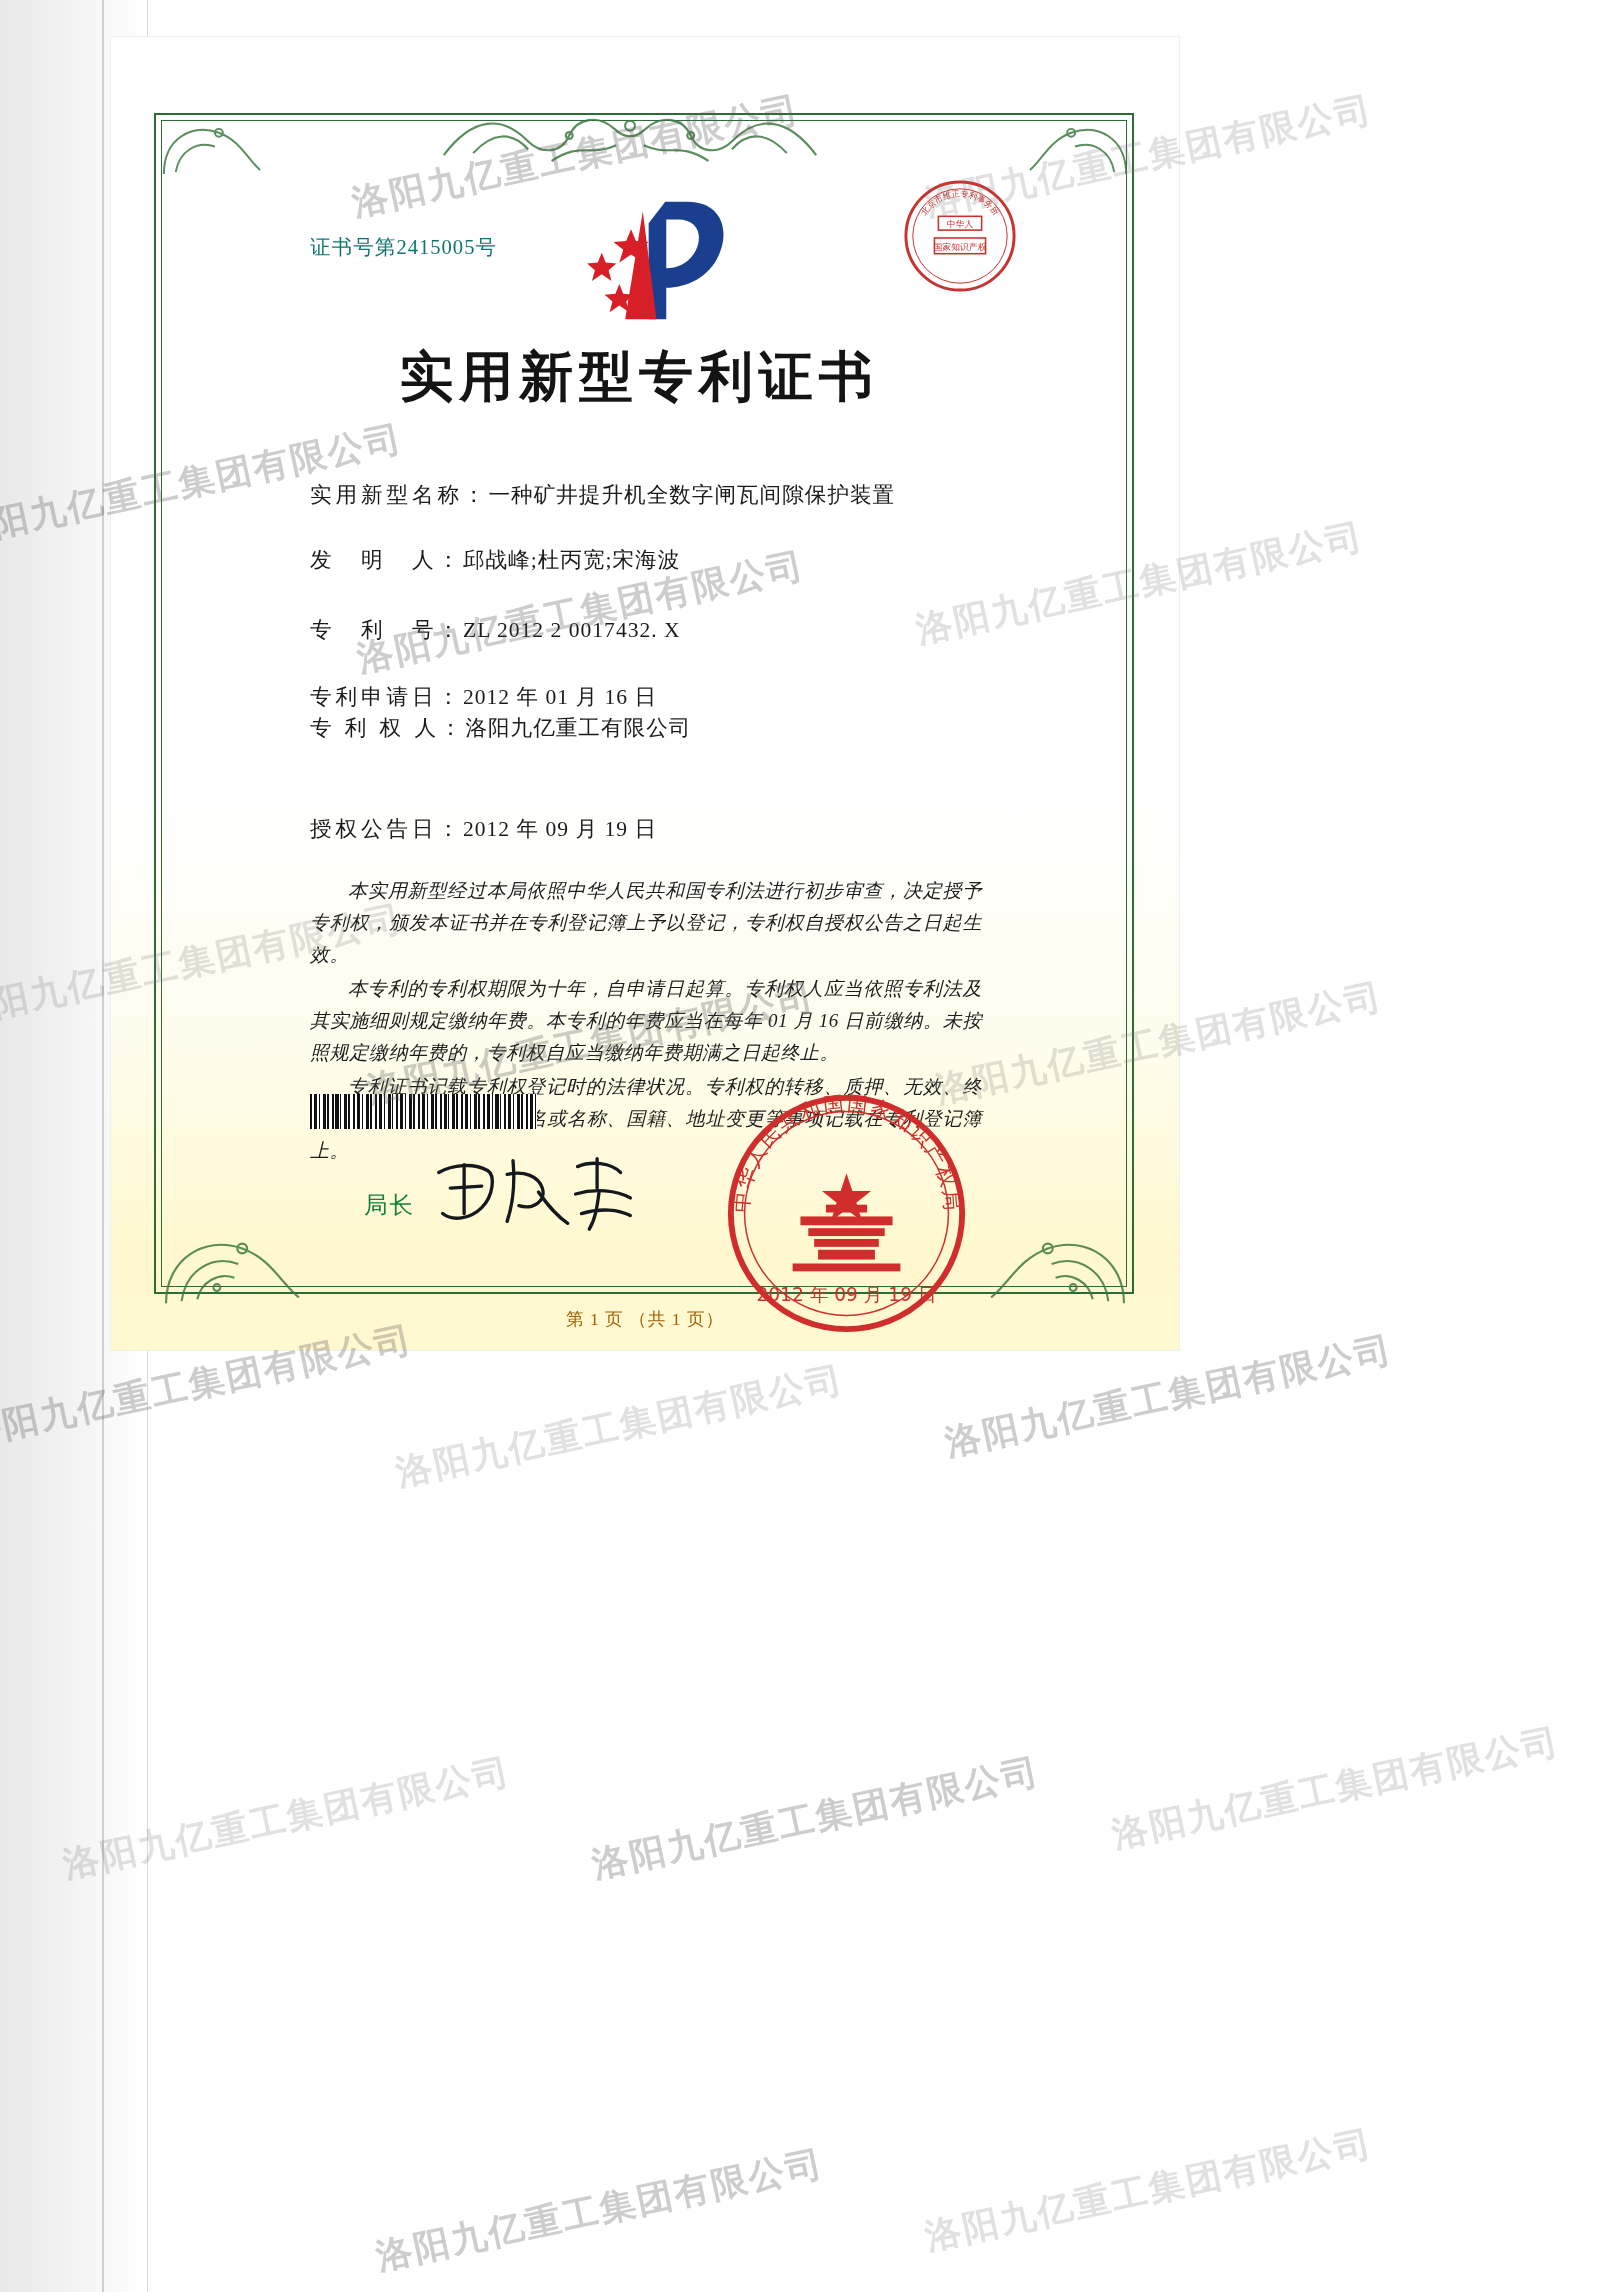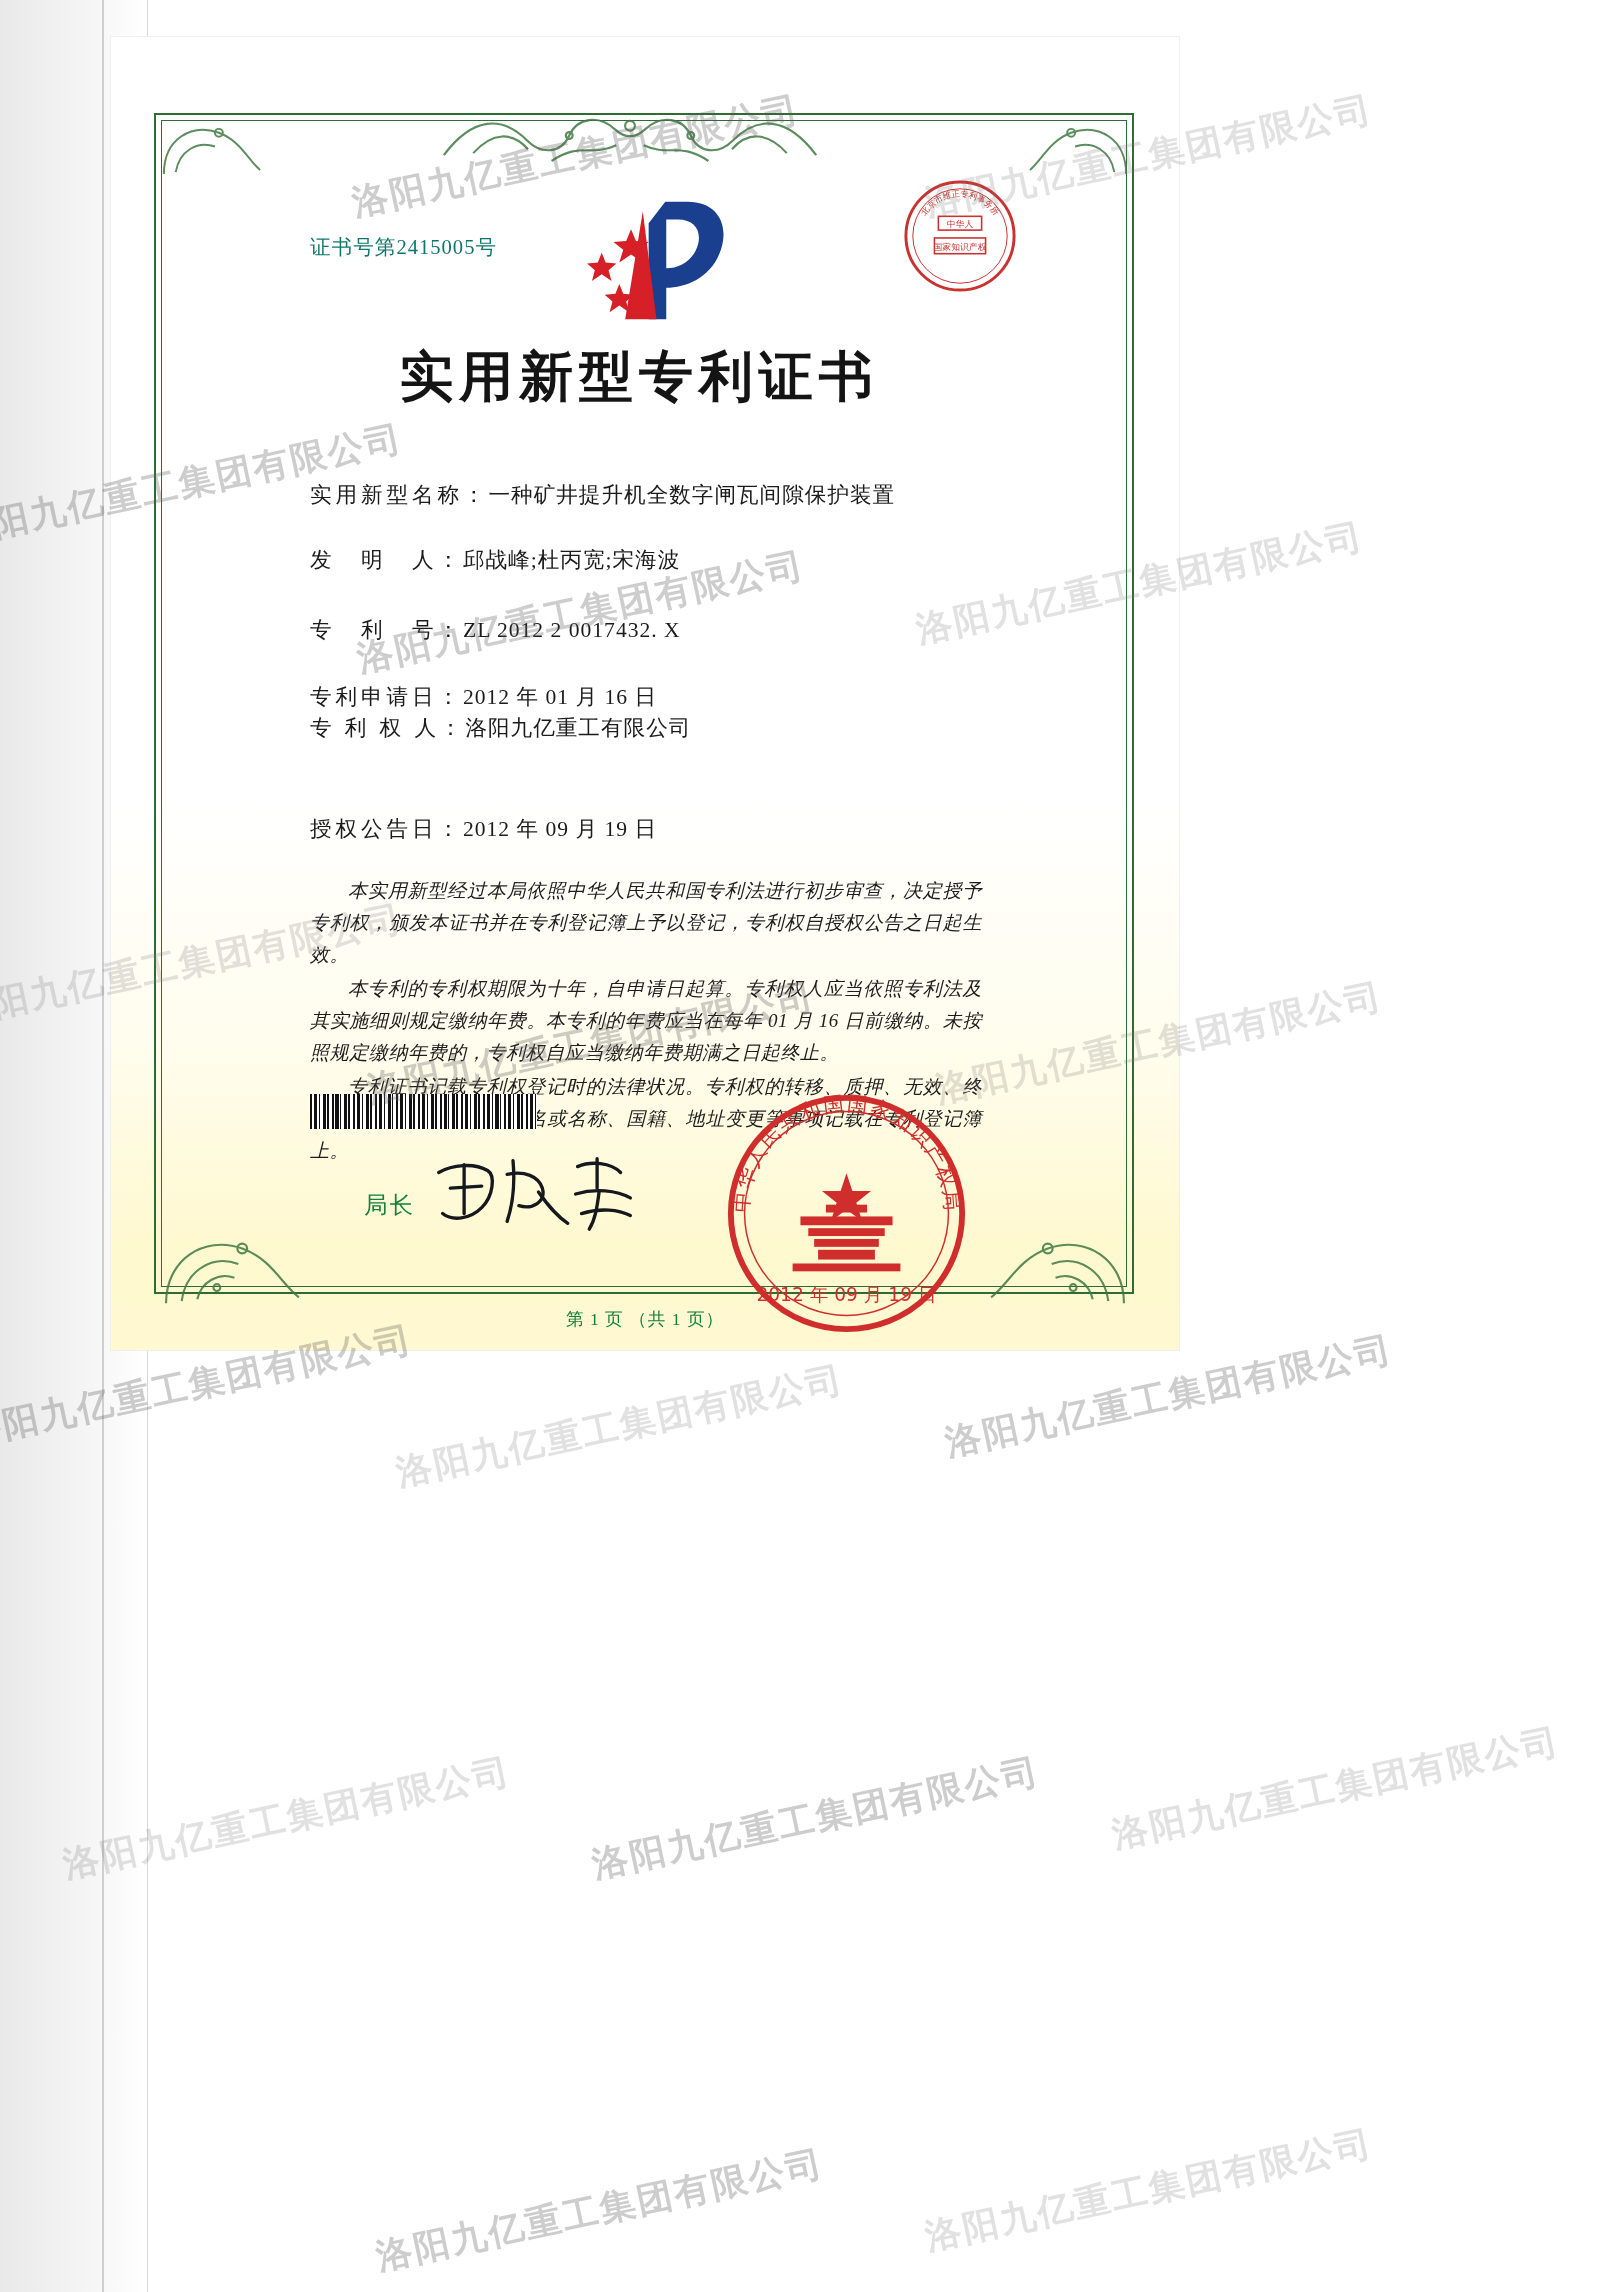--- a/index.html
+++ b/index.html
@@ -214,21 +214,21 @@
     height: 245px;
   }
   .seal svg { width: 100%; height: 100%; }
 
   #page-foot {
     position: absolute;
     left: 0; right: 0;
     top: 1270px;
     text-align: center;
     font-size: 17.6px;
-    color: #15803d;
+    color: #a16207;
     letter-spacing: 1px;
   }
 
   
   .wm {
     position: absolute;
     font-family: "Liberation Sans", sans-serif;
     font-size: 36px;
     font-weight: bold;
     color: rgba(90,90,90,0.30);

